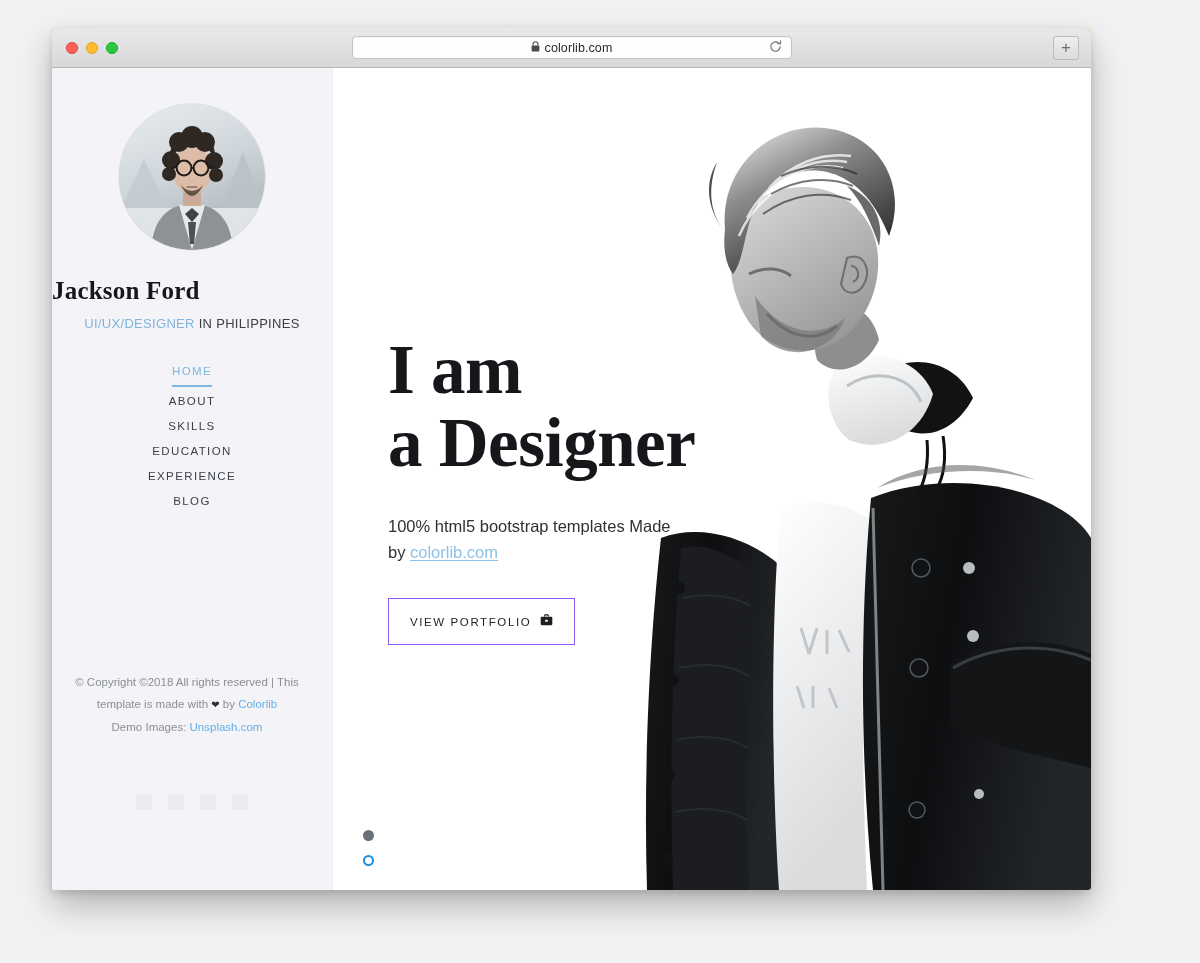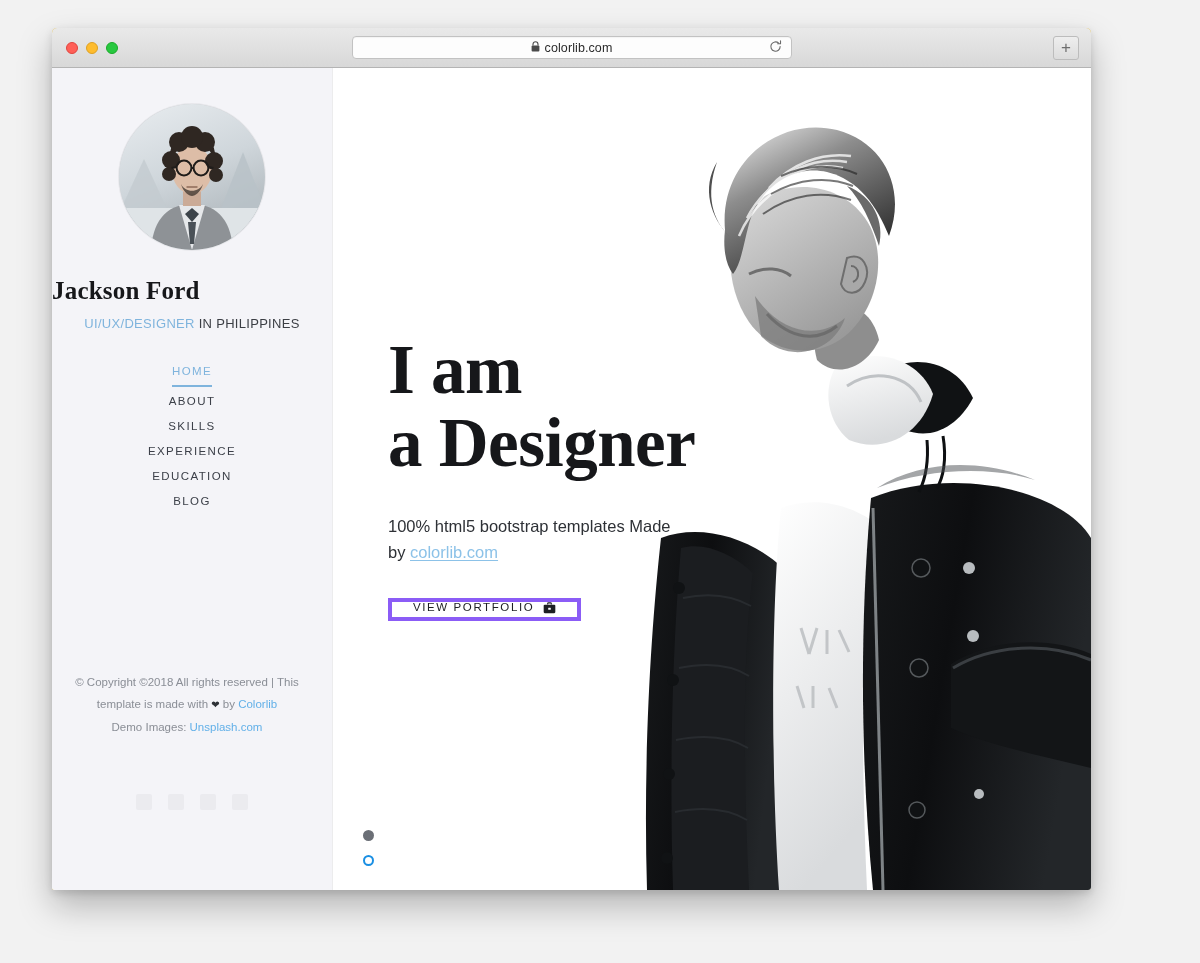--- a/index.html
+++ b/index.html
@@ -233,29 +233,29 @@
   }
   .hero-sub a {
     color: #8cc2e8;
     text-decoration: underline;
     text-underline-offset: 2px;
   }
 
   .btn-portfolio {
     margin-top: 33px;
     display: inline-flex;
-    align-items: flex-start;
+    align-items: flex-end;
     gap: 9px;
-    border: 4px solid #8b5cf6;
+    border: 1px solid #8b5cf6;
     background: transparent;
     color: #1d1f23;
     font-family: "Liberation Sans", sans-serif;
     font-size: 11.5px;
     letter-spacing: 1.6px;
-    padding: 0 21px;
+    padding: 15px 21px;
     line-height: 1;
   }
 
   .slider-dots {
     position: absolute;
     left: 30px;
     top: 762px;
     z-index: 4;
   }
   .dot {
@@ -372,22 +372,22 @@
       <div class="profile-tagline">
         <span class="accent">UI/UX/DESIGNER</span><span> IN PHILIPPINES</span>
       </div>
 
       <nav class="nav">
         <div class="nav-row">
           <a class="nav-item active" href="#">HOME</a>
         </div>
         <a class="nav-item" href="#">ABOUT</a>
         <a class="nav-item" href="#">SKILLS</a>
+        <a class="nav-item" href="#">EDUCATION</a>
         <a class="nav-item" href="#">EXPERIENCE</a>
-        <a class="nav-item" href="#">EDUCATION</a>
         <a class="nav-item" href="#">BLOG</a>
       </nav>
 
       <div class="footer">
         <div>© Copyright ©2018 All rights reserved | This</div>
         <div><span>template is made with </span><span class="heart">❤</span><span> by </span><a href="#">Colorlib</a></div>
         <div><span>Demo Images: </span><a href="#">Unsplash.com</a></div>
       </div>
 
       <div class="social-row">

